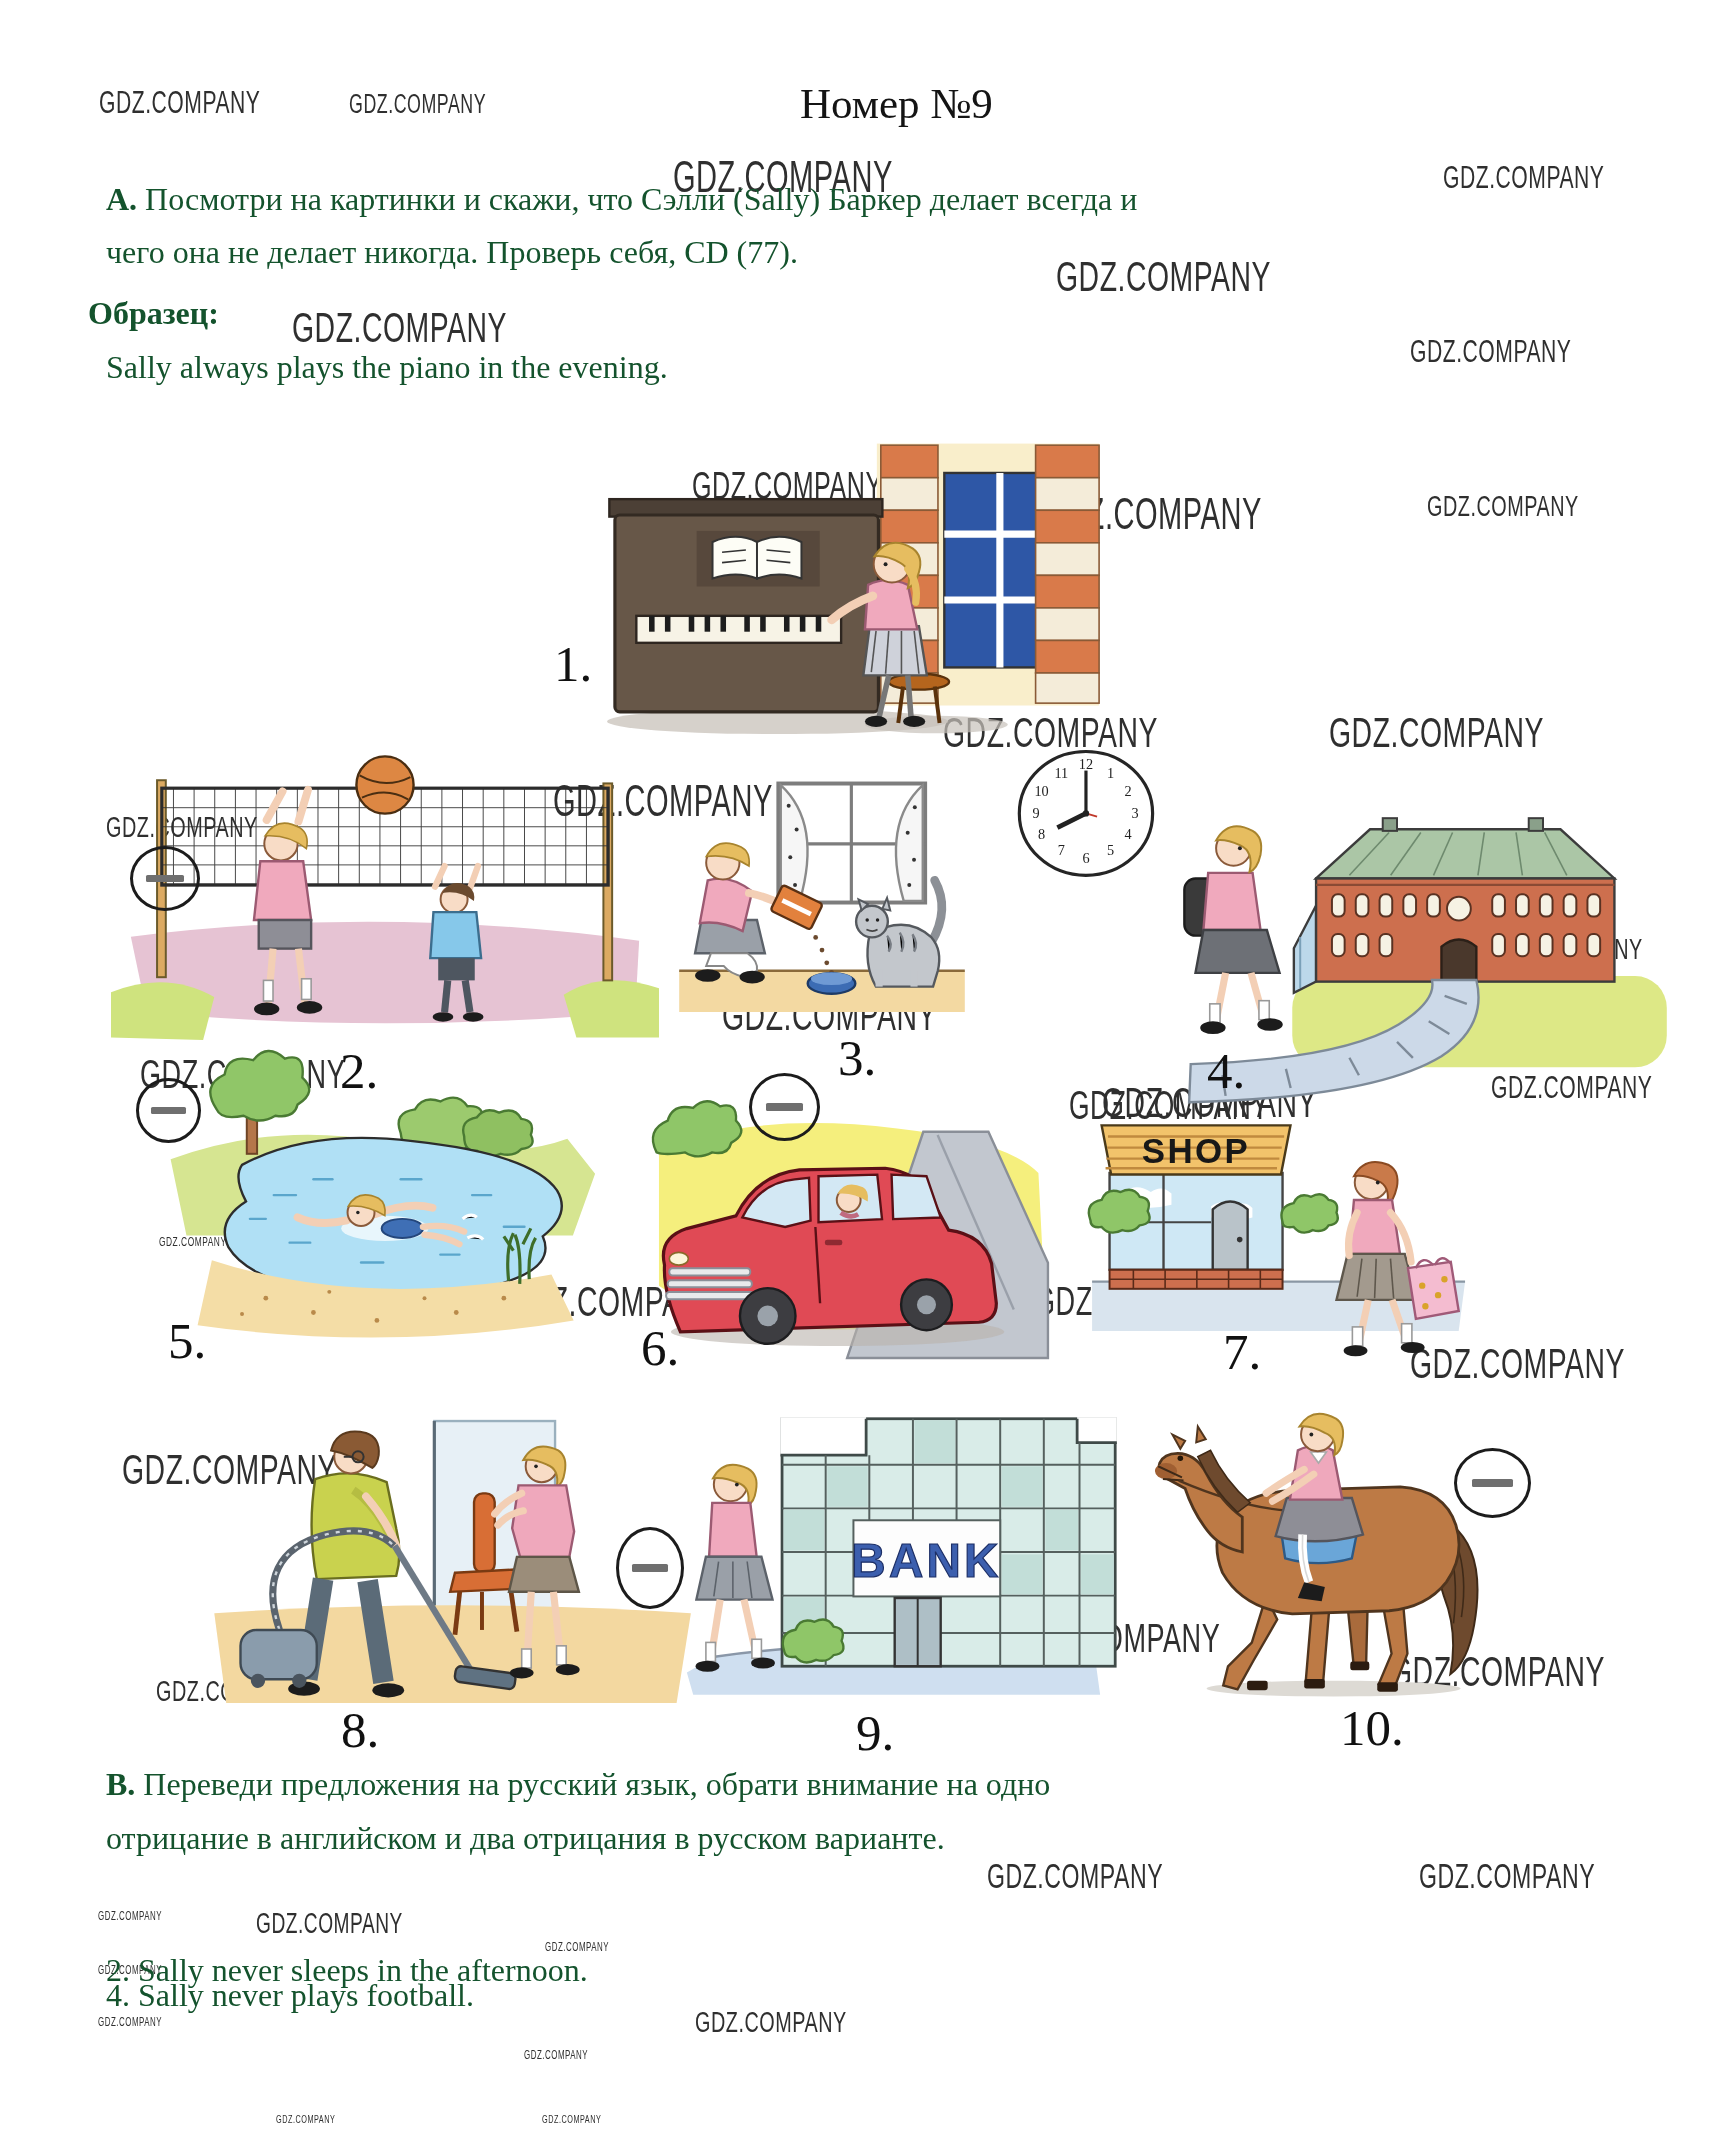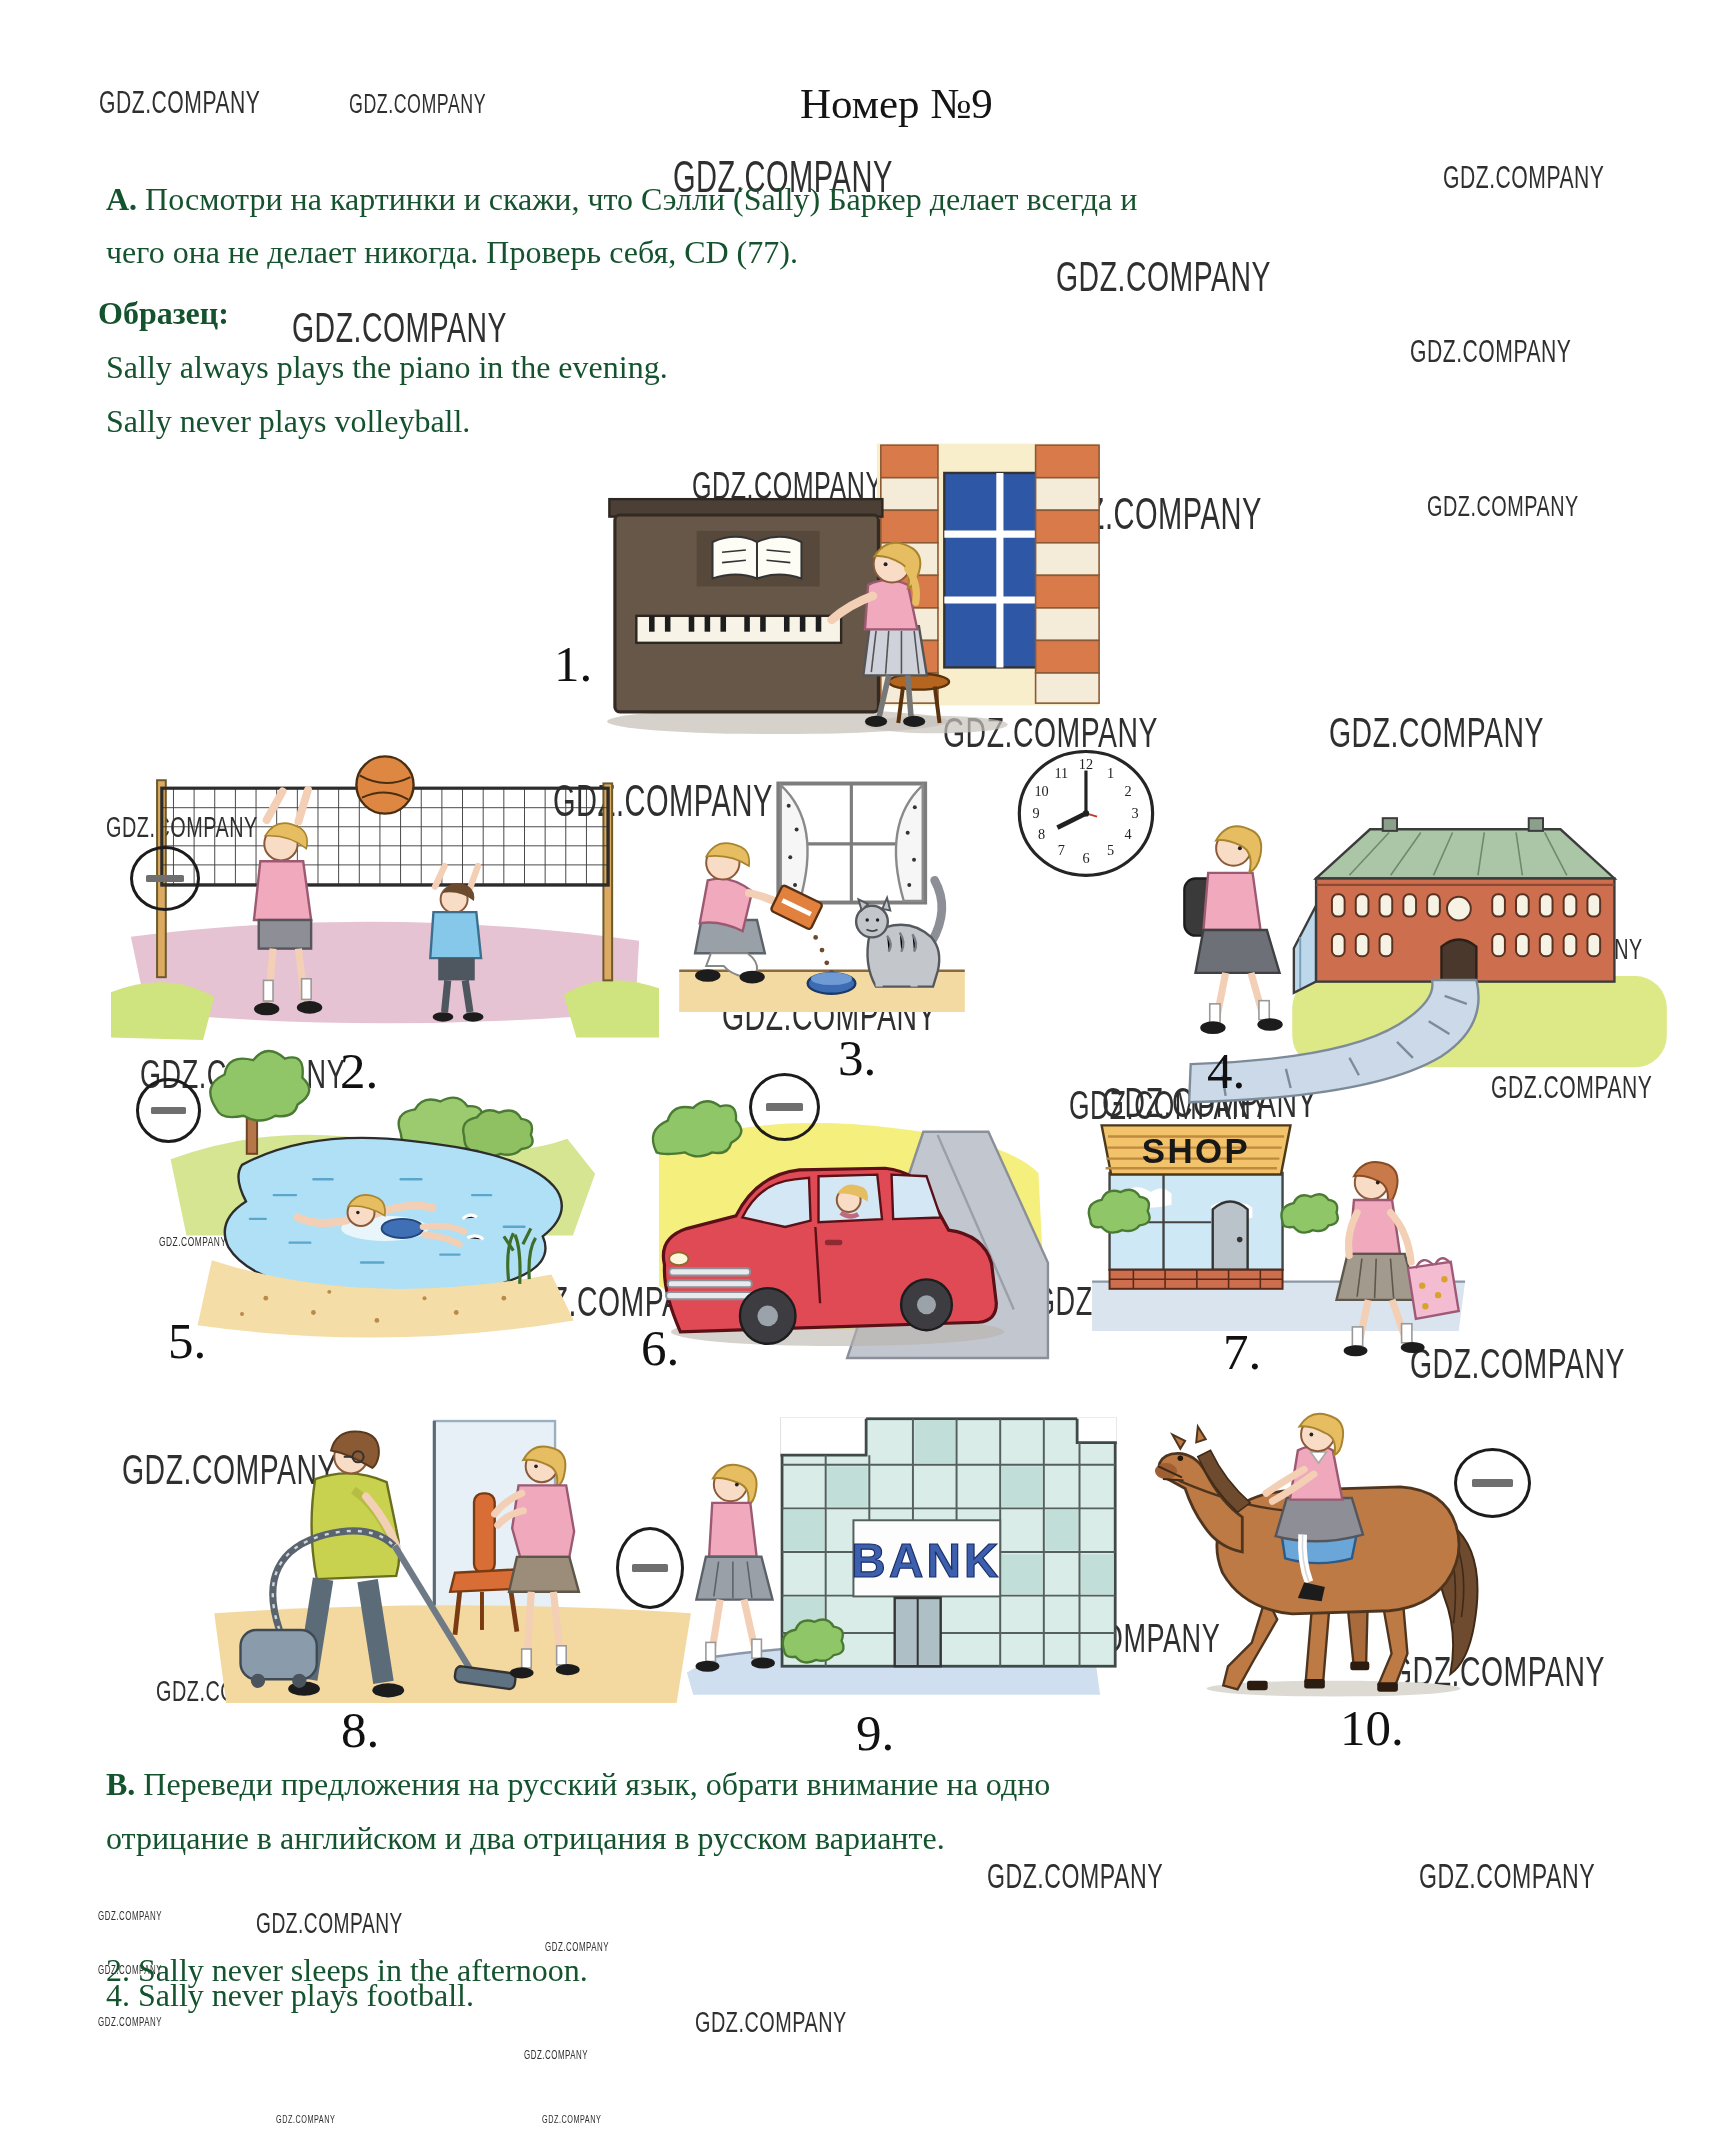--- a/index.html
+++ b/index.html
@@ -65,23 +65,22 @@
       <span class="wm" style="left: 542px; top: 2113px; font-size: 11px;">GDZ.COMPANY</span>
     </div>
 
   <div class="title" style="left:800px;top:79px;text-align:center;">Номер №9</div>
 
   <div class="line" style="left:106px;top:181px;">
     <span class="bold">А.</span>
     <span>Посмотри на картинки и скажи, что Сэлли (Sally) Баркер делает всегда и</span>
   </div>
   <div class="line" style="left:106px;top:234px;">чего она не делает никогда. Проверь себя, CD (77).</div>
-  <div class="line bold" style="left:98px;top:295px;">Образец:</div>
+  <div class="line bold" style="left:88px;top:295px;">Образец:</div>
   <div class="line" style="left:106px;top:349px;">Sally always plays the piano in the evening.</div>
-  <div class="line" style="left:106px;top:403px;">Sally never plays volleyball.</div>
 
   <svg style="left:603px;top:437px;" width="508" height="314" viewBox="0 0 640 395">
     <rect x="345" y="8" width="280" height="330" fill="#f9eecb"></rect>
     <rect x="430" y="45" width="140" height="245" fill="#2e57a6" stroke="#333" stroke-width="3"></rect>
     <line x1="500" y1="45" x2="500" y2="290" stroke="#fff" stroke-width="9"></line>
     <line x1="430" y1="122" x2="570" y2="122" stroke="#fff" stroke-width="9"></line>
     <line x1="430" y1="205" x2="570" y2="205" stroke="#fff" stroke-width="9"></line>
     <g stroke="#8a5a36" stroke-width="2">
       <rect x="350" y="10" width="72" height="41" fill="#d97a4a"></rect>
         <rect x="350" y="51" width="72" height="41" fill="#f4ecd9"></rect>

